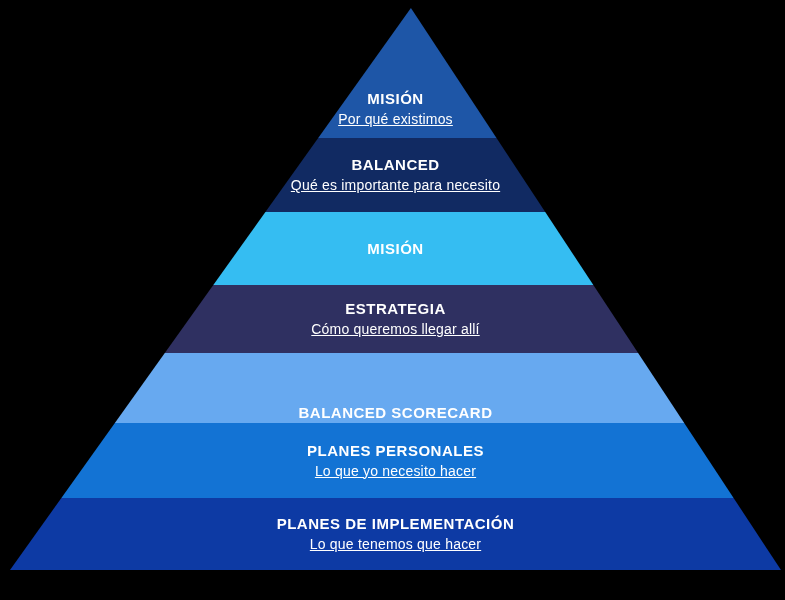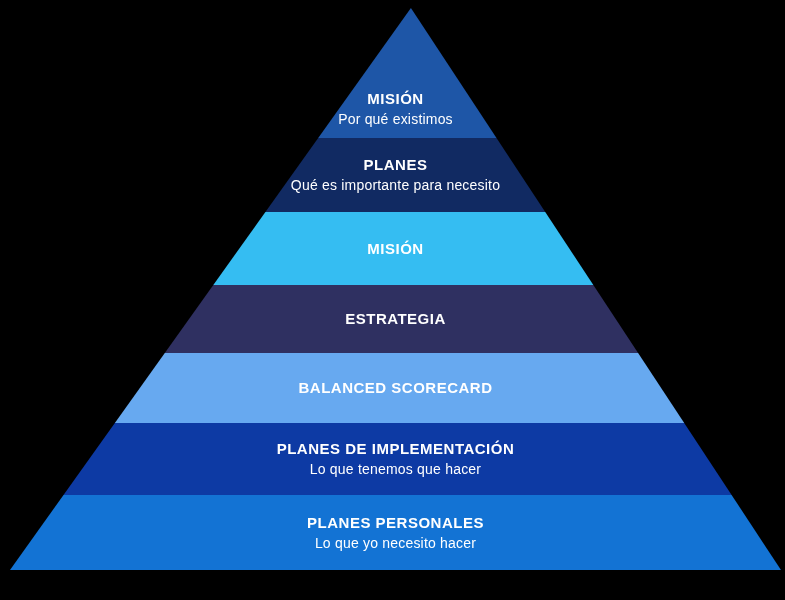--- a/index.html
+++ b/index.html
@@ -32,70 +32,72 @@
     flex-direction: column;
     align-items: center;
     justify-content: center;
     text-align: center;
     color: #ffffff;
   }
   .band-0 { height: 130px; justify-content: flex-end; padding-bottom: 9px; }
   .band-1 { height: 74px; }
   .band-2 { height: 73px; }
   .band-3 { height: 68px; }
-  .band-4 { height: 70px; }
+  .band-4 { height: 70px; justify-content: flex-end; }
   .band-5 { height: 72px; }
   .band-6 { height: 75px; }
   .band-title {
     font-size: 15px;
     font-weight: bold;
     letter-spacing: 0.5px;
     line-height: 20px;
     white-space: nowrap;
   }
   .band-subtitle {
     font-size: 14px;
     font-weight: normal;
     letter-spacing: 0.2px;
     line-height: 20px;
     white-space: nowrap;
+    text-decoration: underline;
   }
 </style>
 </head>
 <body>
 
 <div class="stage">
   <div class="pyramid">
 
     <div class="band band-0" style="background-color: rgb(30, 86, 167);">
       <div class="band-title">MISIÓN</div>
       <div class="band-subtitle">Por qué existimos</div>
     </div>
 
     <div class="band band-1" style="background-color: rgb(17, 42, 98);">
-      <div class="band-title">PLANES</div>
+      <div class="band-title">BALANCED</div>
       <div class="band-subtitle">Qué es importante para necesito</div>
     </div>
 
     <div class="band band-2" style="background-color: rgb(53, 189, 242);">
       <div class="band-title">MISIÓN</div>
     </div>
 
     <div class="band band-3" style="background-color: rgb(47, 48, 97);">
       <div class="band-title">ESTRATEGIA</div>
+      <div class="band-subtitle">Cómo queremos llegar allí</div>
     </div>
 
     <div class="band band-4" style="background-color: rgb(103, 169, 240);">
       <div class="band-title">BALANCED SCORECARD</div>
+    </div>
+
+    <div class="band band-6" style="background-color: rgb(19, 115, 212);">
+      <div class="band-title">PLANES PERSONALES</div>
+      <div class="band-subtitle">Lo que yo necesito hacer</div>
     </div>
 
     <div class="band band-5" style="background-color: rgb(13, 58, 164);">
       <div class="band-title">PLANES DE IMPLEMENTACIÓN</div>
       <div class="band-subtitle">Lo que tenemos que hacer</div>
     </div>
 
-    <div class="band band-6" style="background-color: rgb(19, 115, 212);">
-      <div class="band-title">PLANES PERSONALES</div>
-      <div class="band-subtitle">Lo que yo necesito hacer</div>
-    </div>
-
   </div>
 </div>
 
 </body></html>

